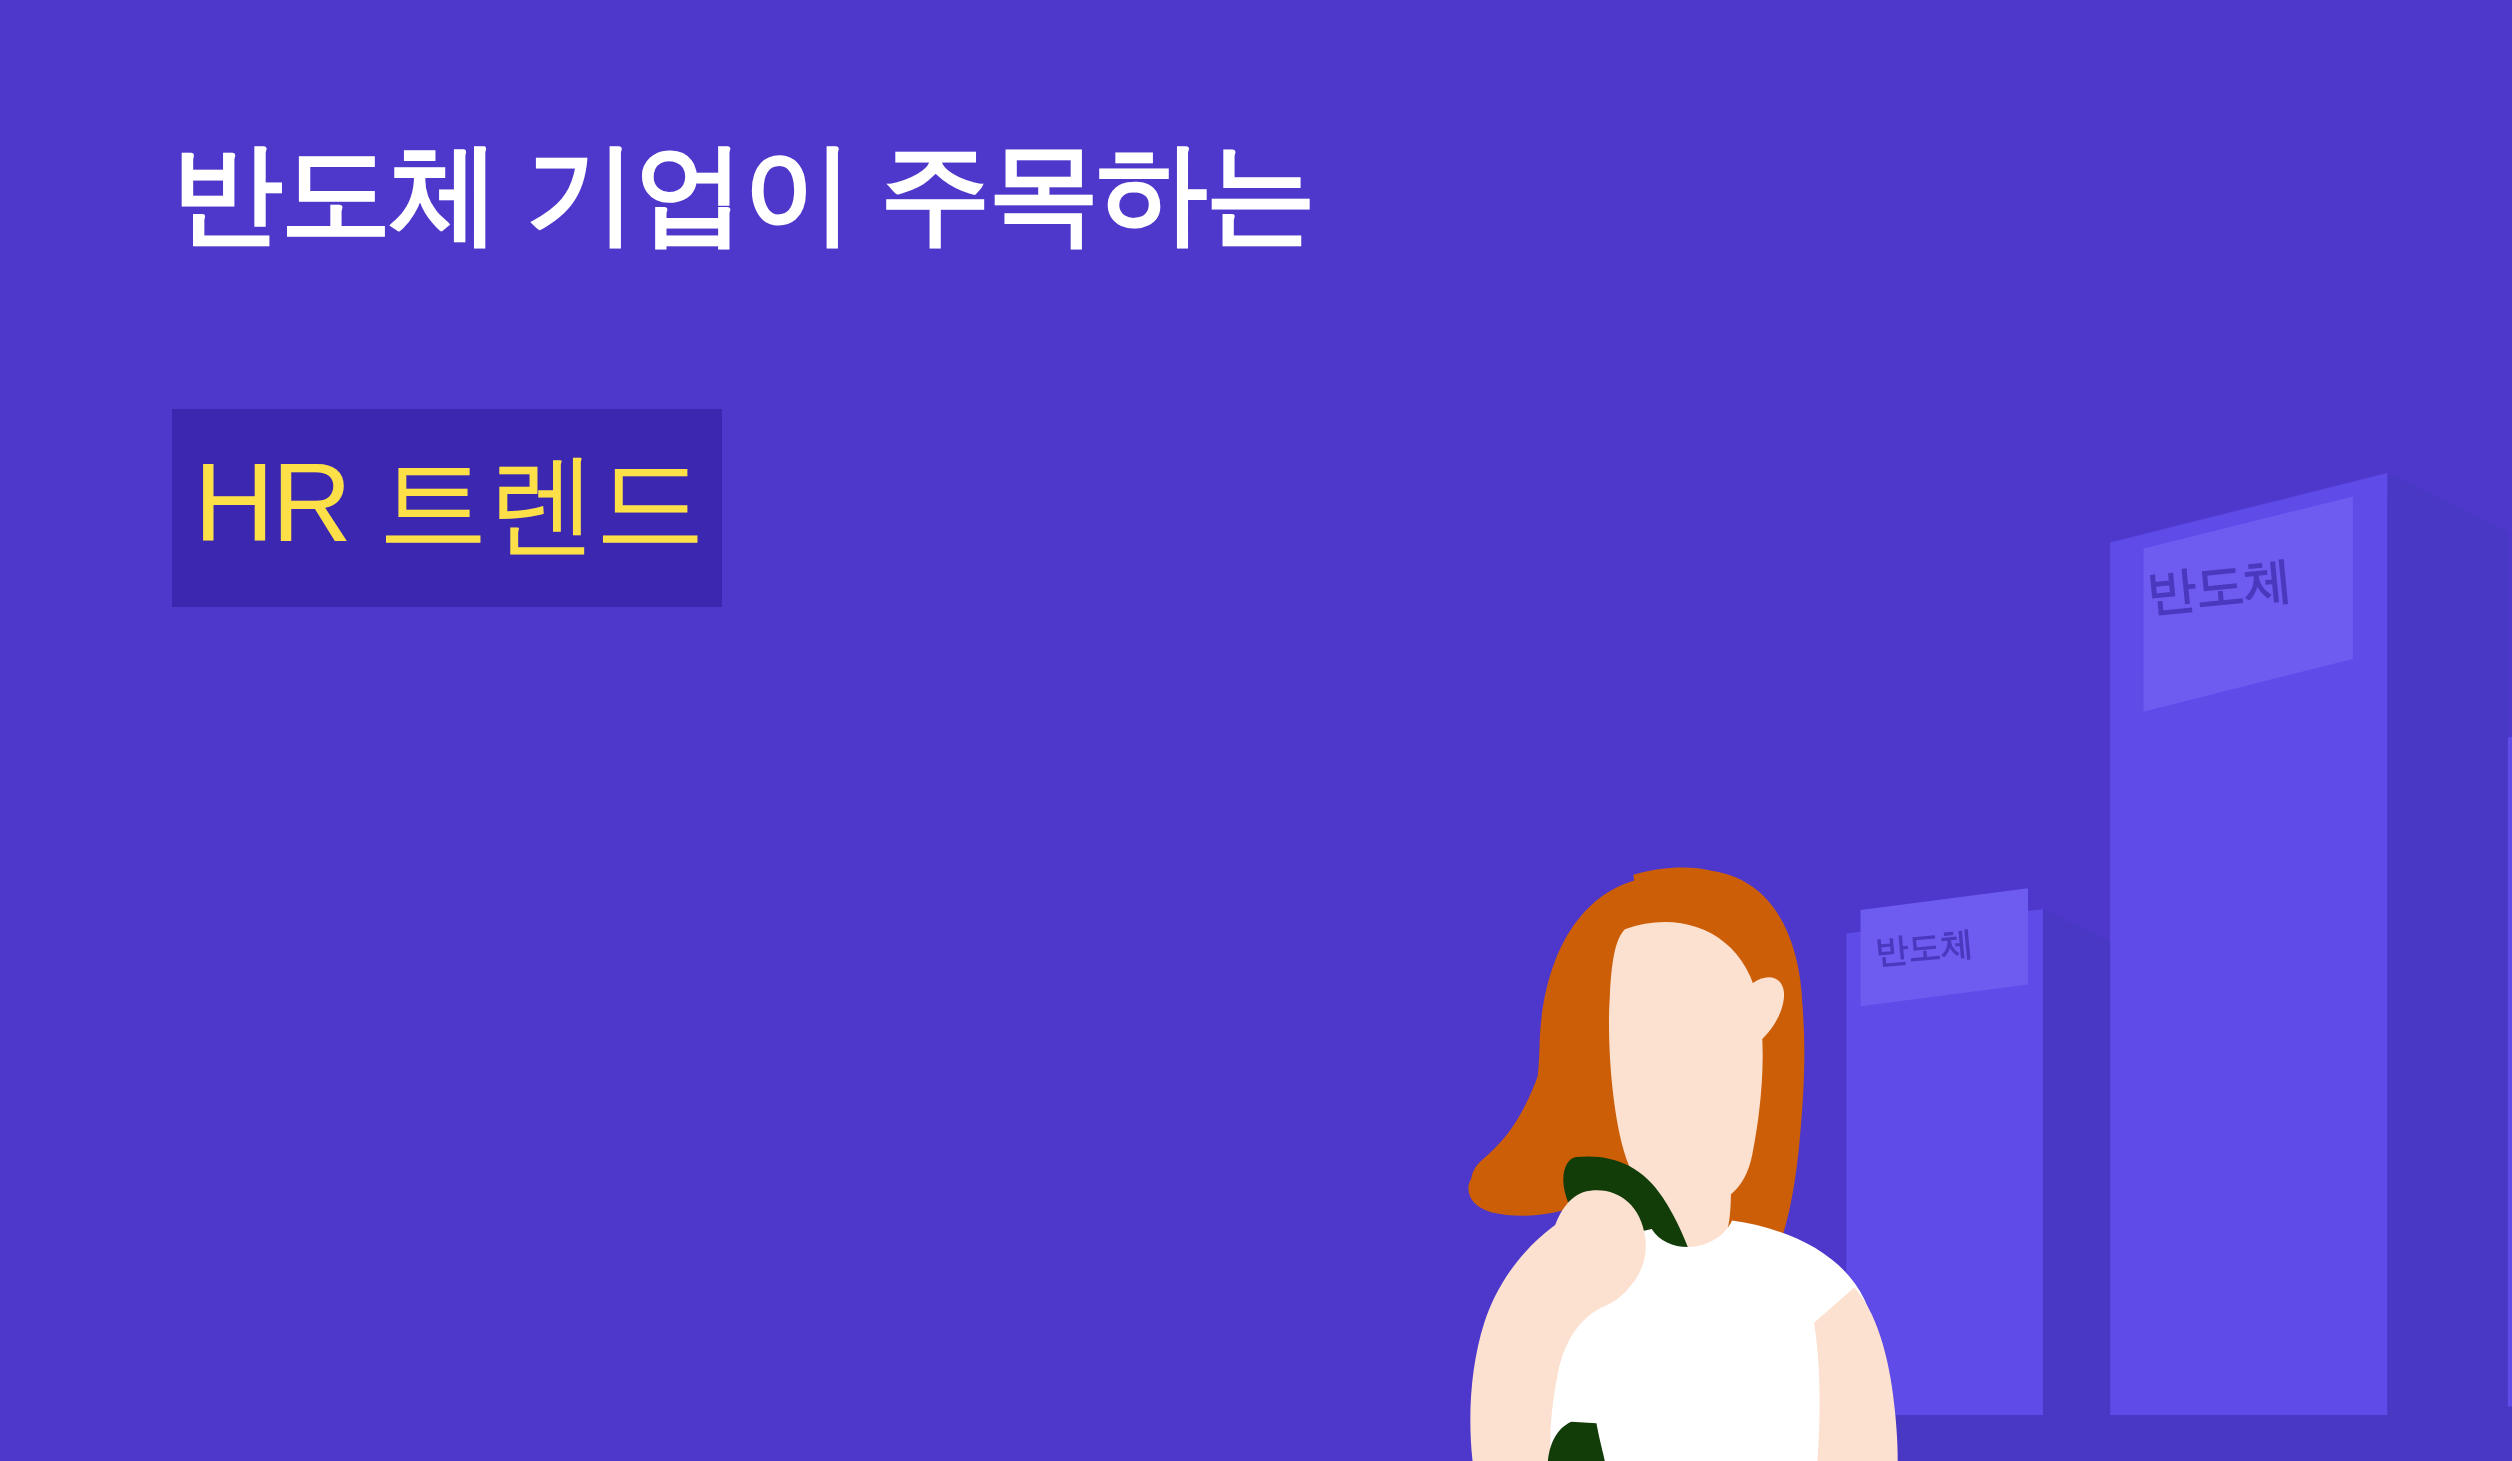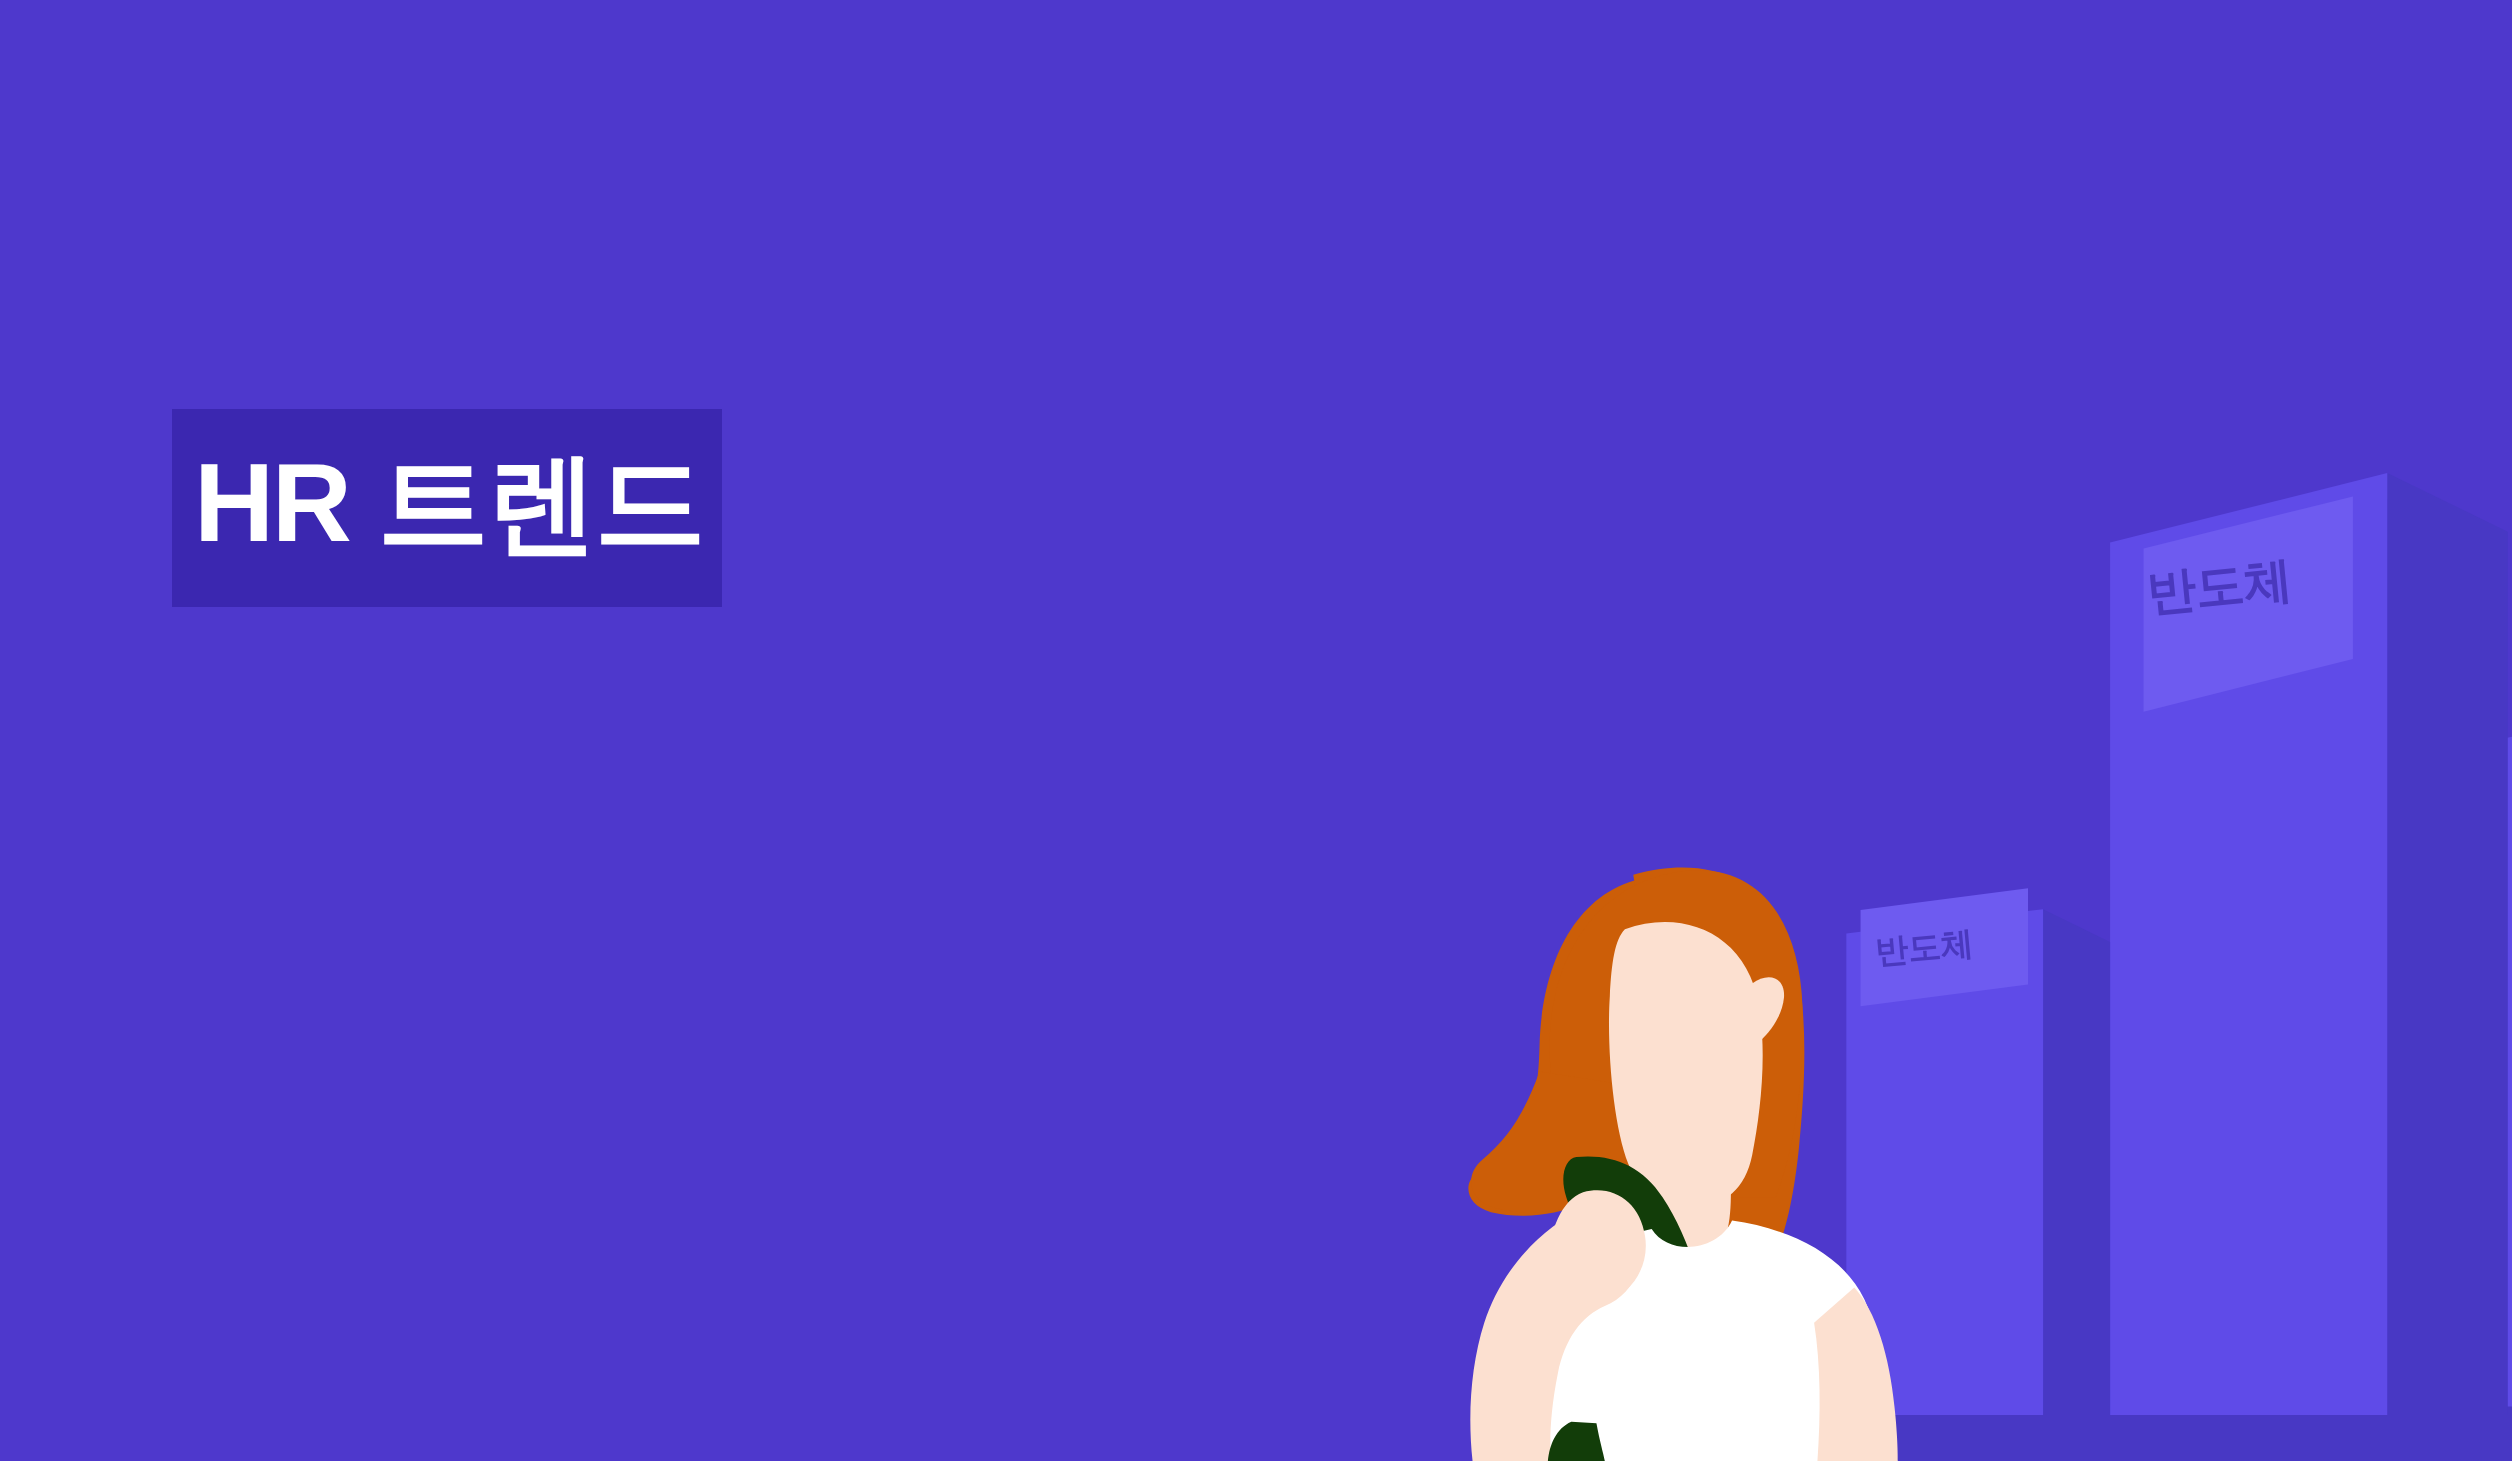--- a/index.html
+++ b/index.html
@@ -57,22 +57,22 @@
     top: 409px;
     height: 198px;
     padding: 0 18.4px 0 22px;
     box-sizing: border-box;
     background: #3B27B0;
     display: flex;
     align-items: center;
   }
   #headline-line-2 {
     white-space: nowrap;
-    color: #ffffff;
-    font-weight: 700;
+    color: #fde047;
+    font-weight: 400;
     font-size: 111px;
     letter-spacing: -2.5px;
     line-height: 1;
     position: relative;
     top: -5px;
   }
 
   #subheadline {
     position: absolute;
     left: 173px;
@@ -229,20 +229,21 @@
     <path d="M514,538 C540,566 556,620 562,680
              C566,716 566,740 566,745
              L470,745 C474,690 474,630 466,580 Z" fill="#FCE0D0"></path>
 
     <path d="M206,700 C210,722 214,735 216,745
              L148,745 C150,725 158,706 176,698 Z" fill="#123D09"></path>
   </svg>
 
   <div id="text-block">
 
+    <div class="headline-line" id="headline-line-1">반도체 기업이 주목하는</div>
 
     <div id="headline-highlight">
       <span id="headline-line-2">HR 트렌드</span>
     </div>
 
   </div>
 
 </div>
 
 

